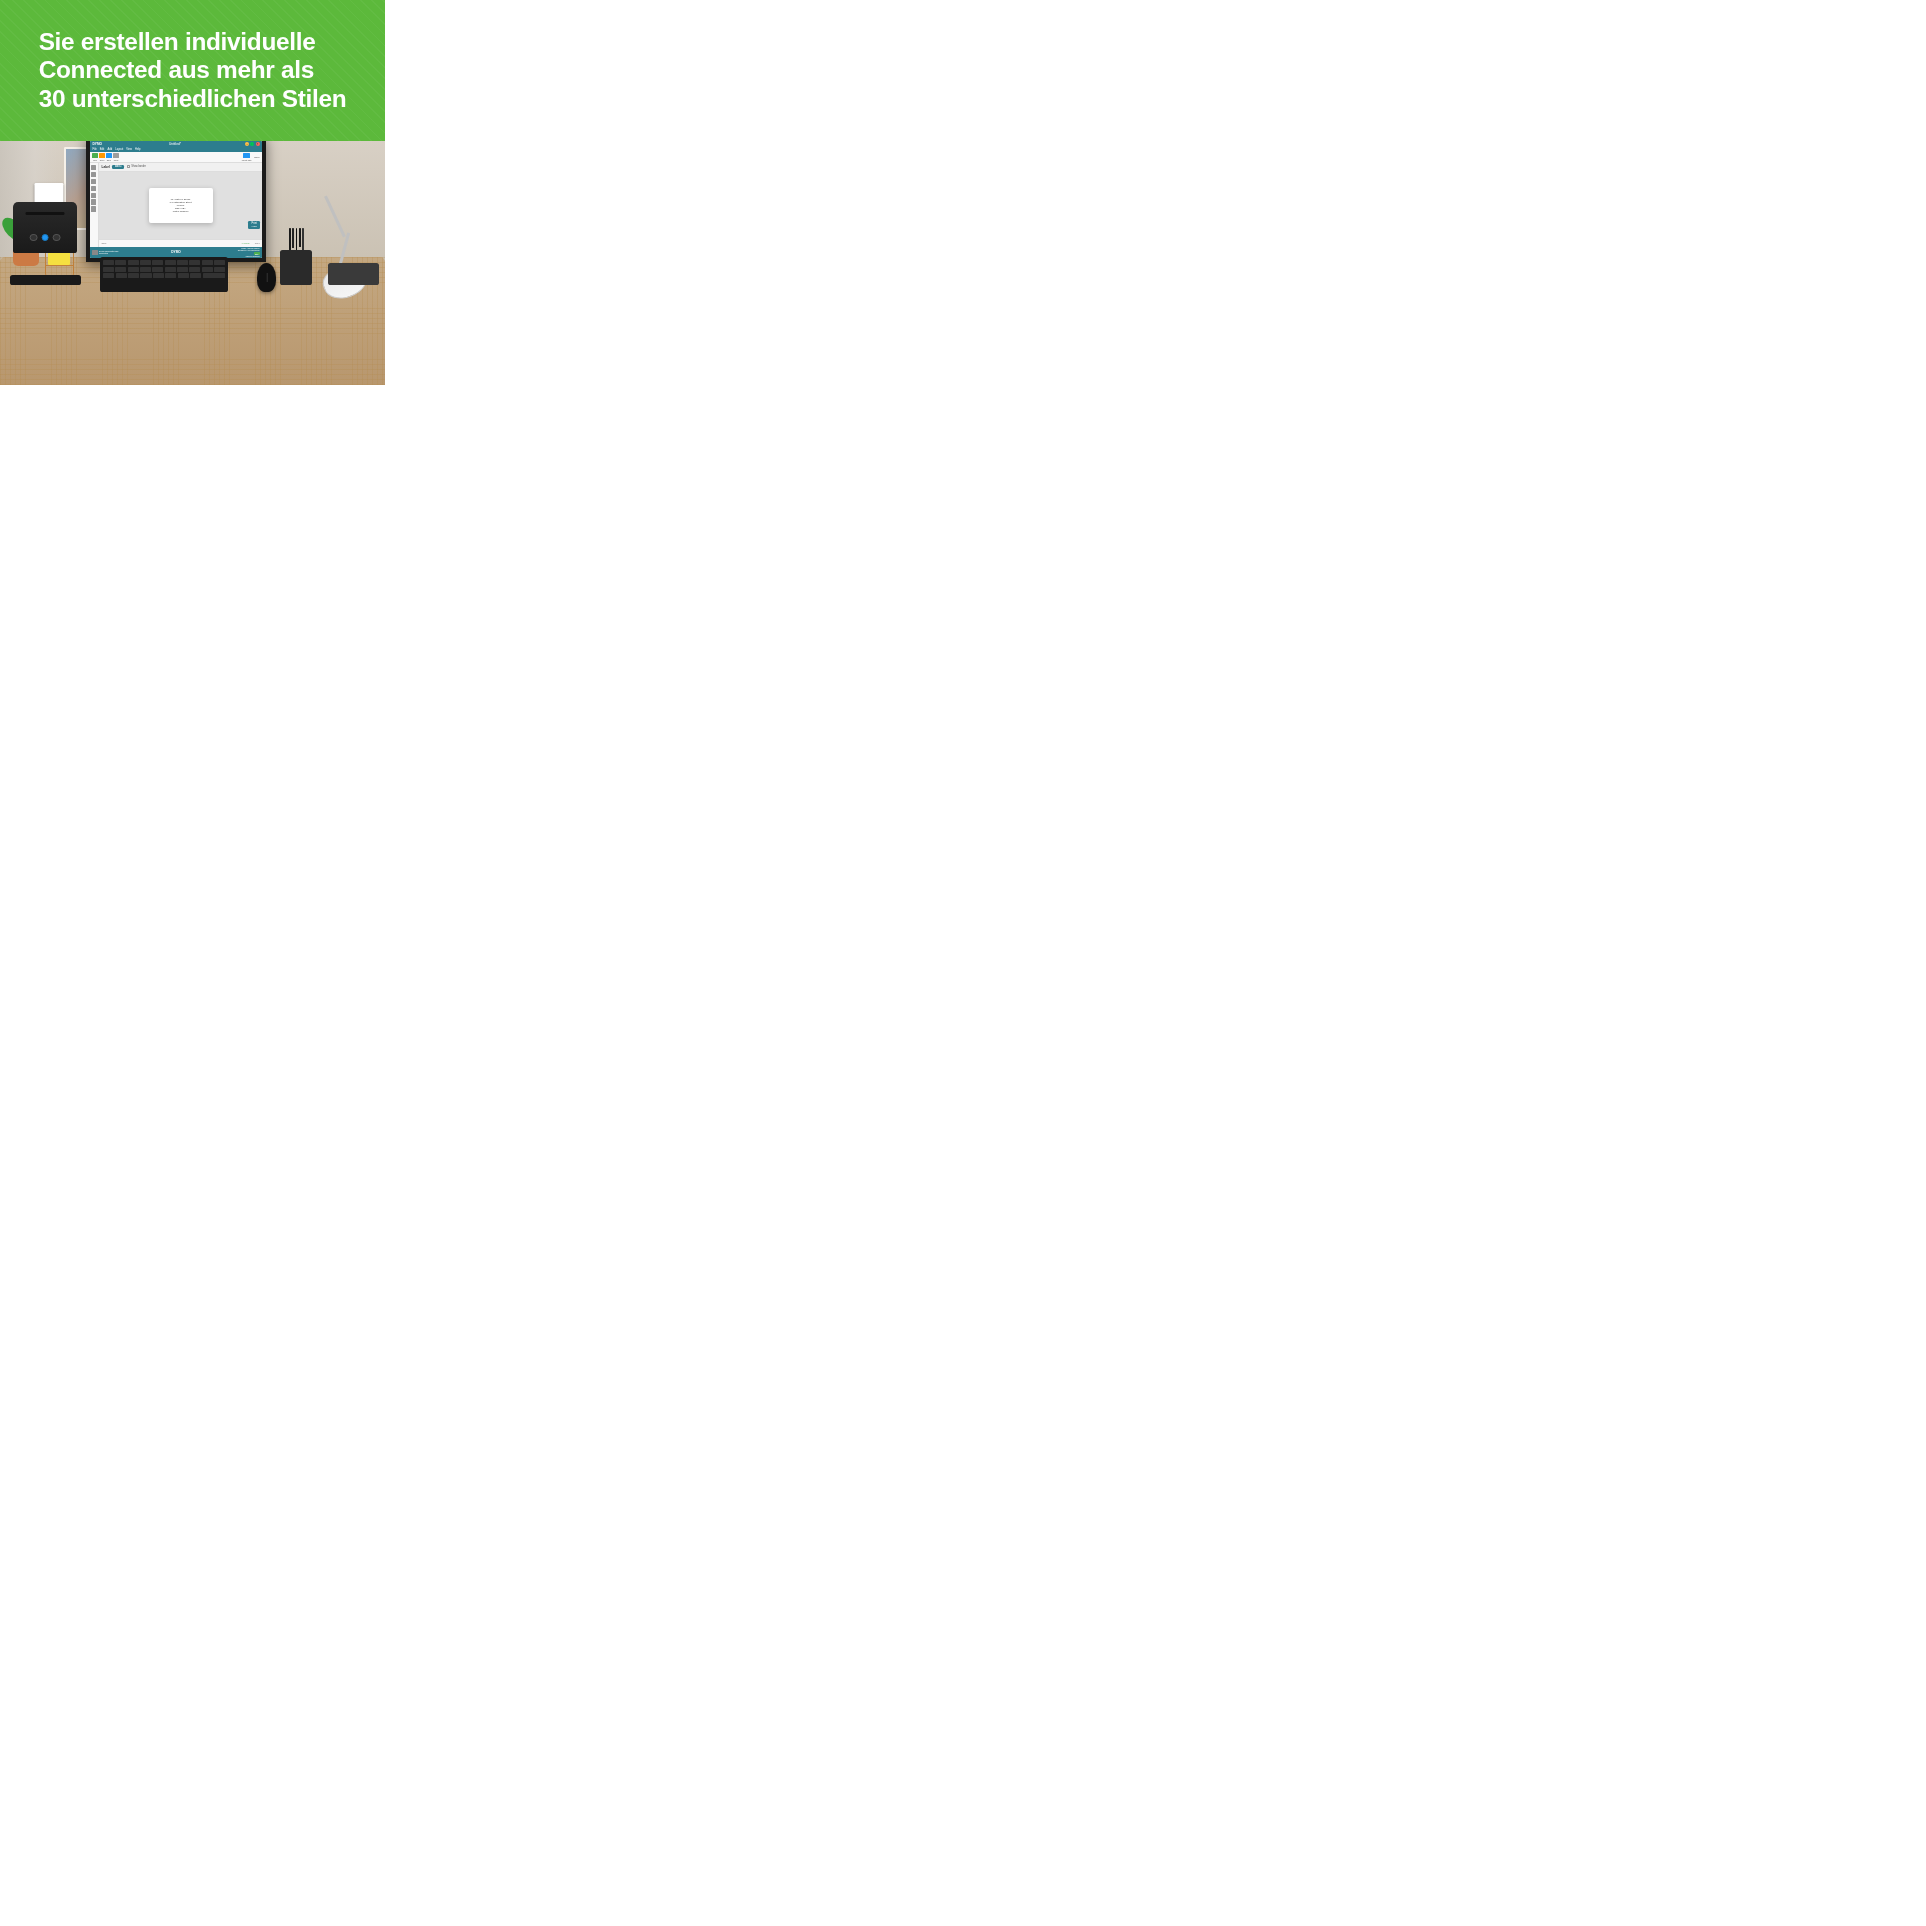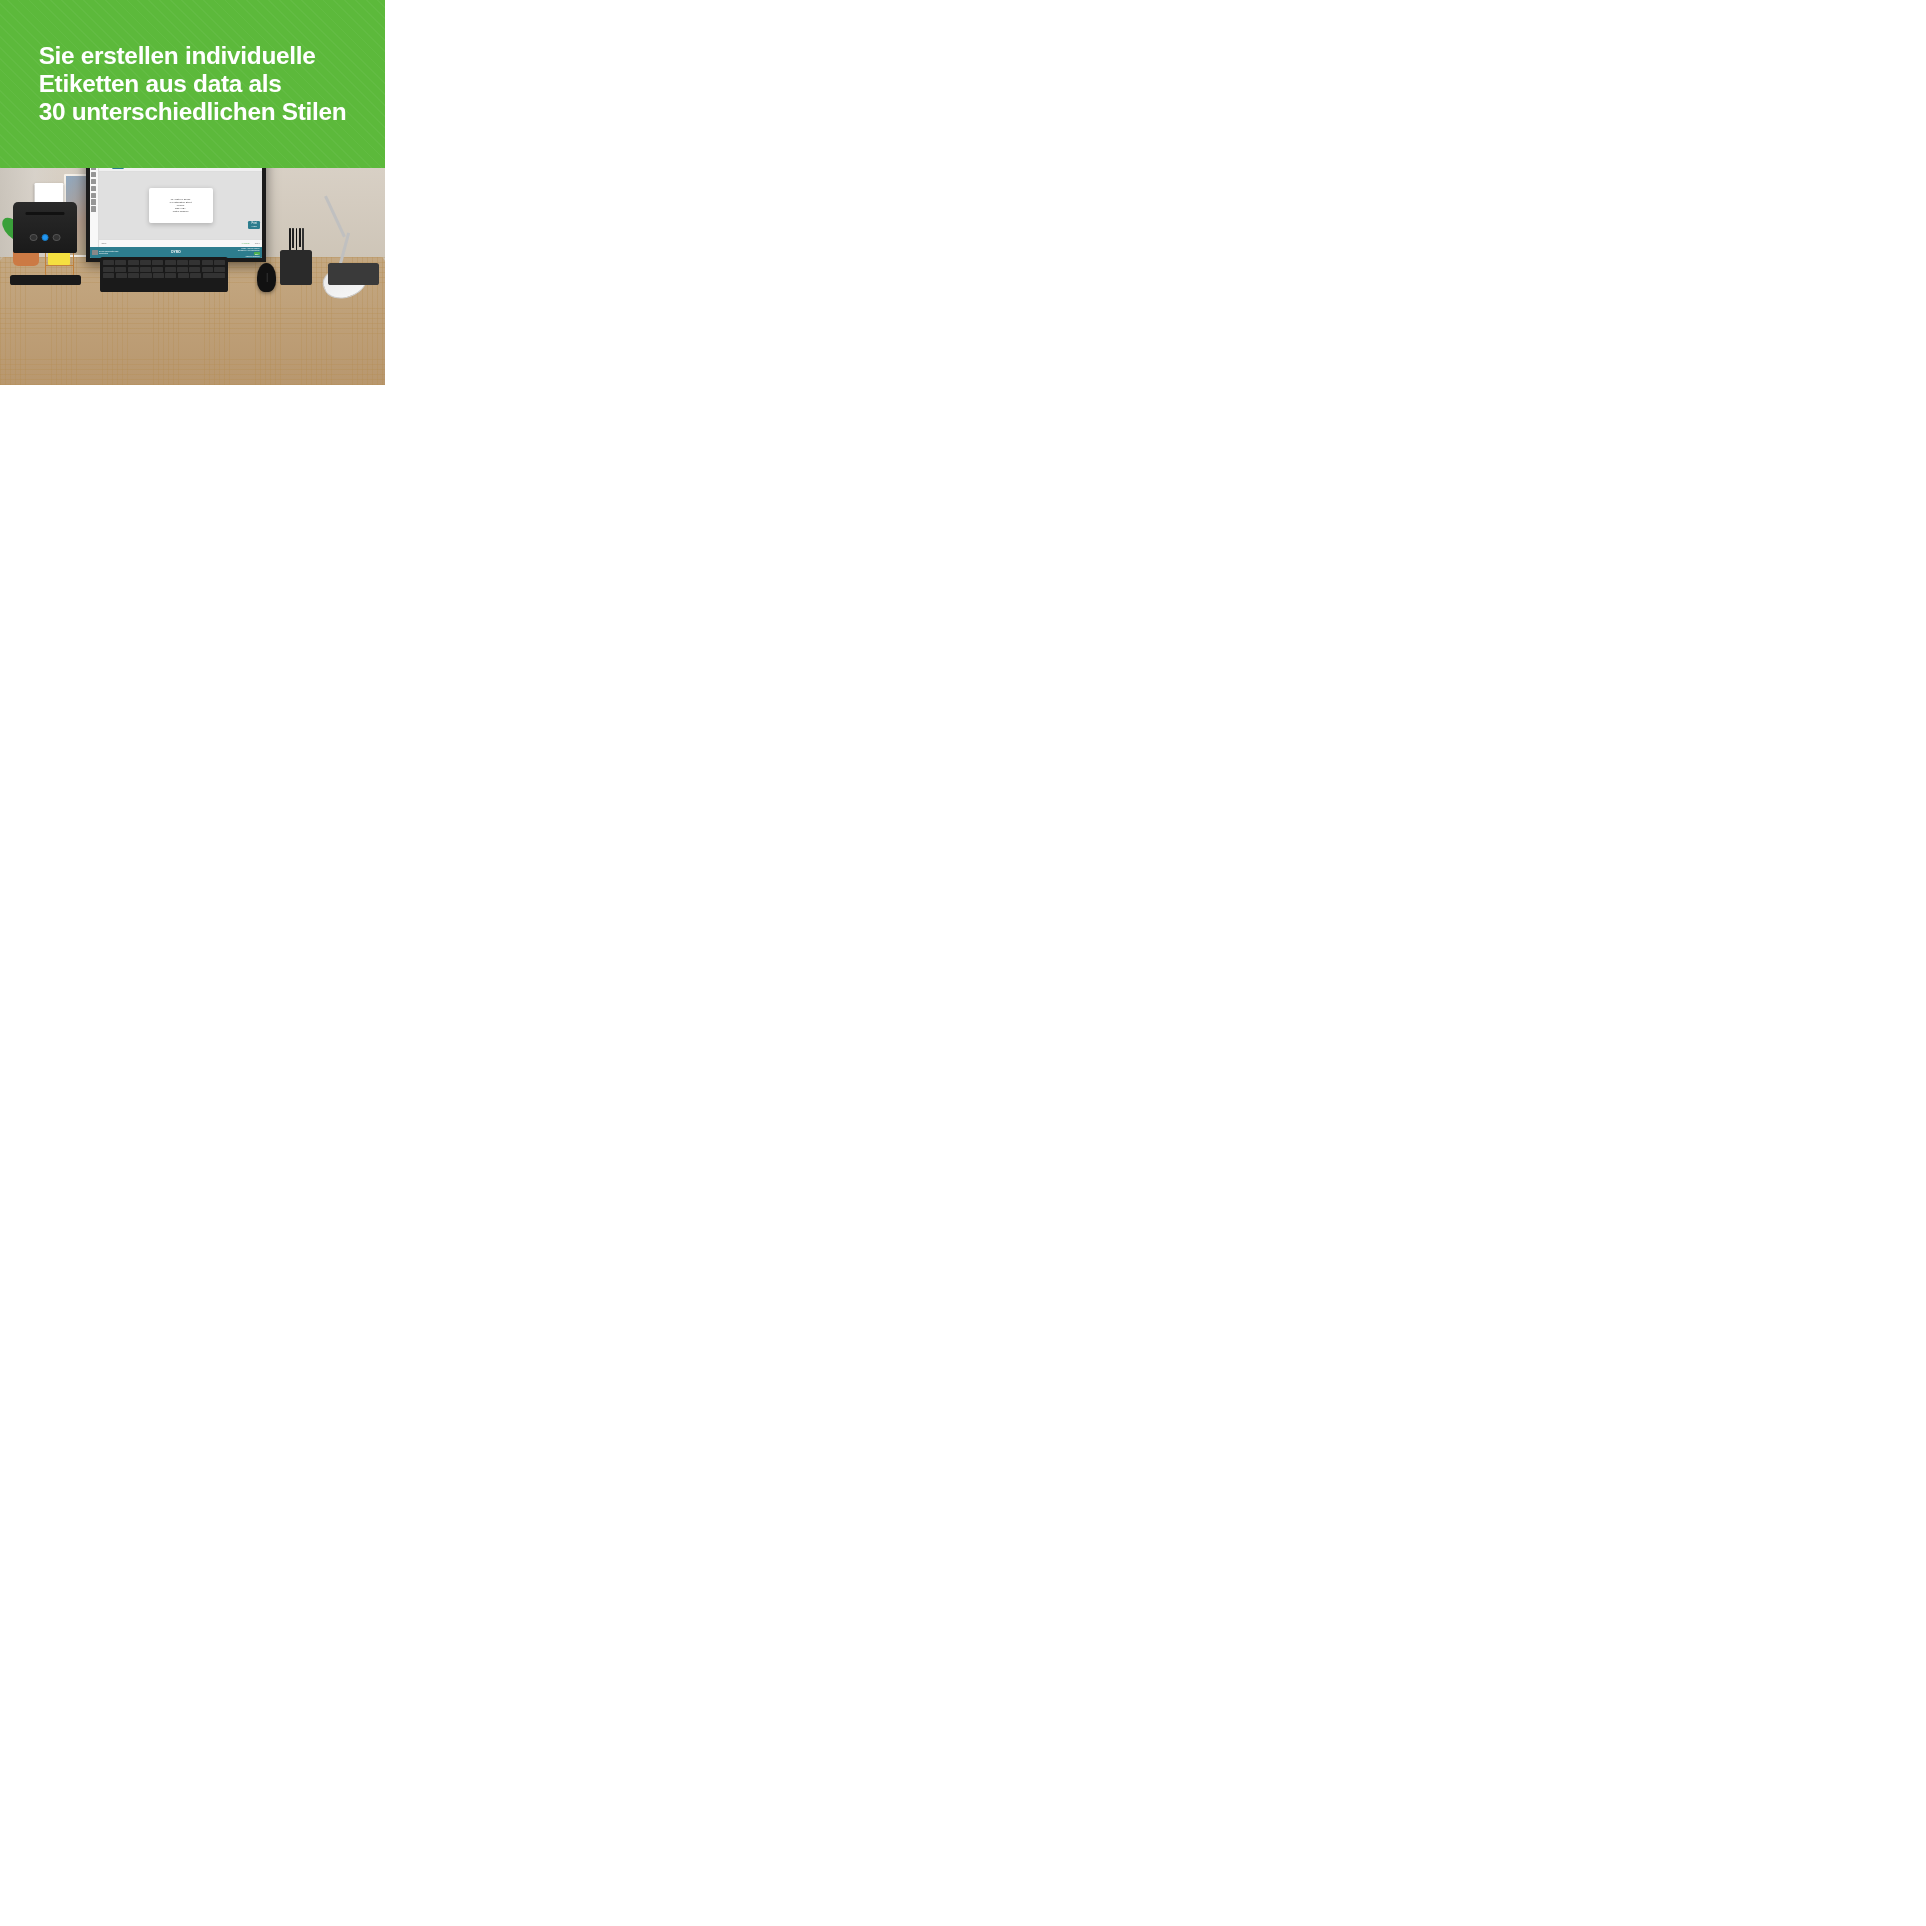--- a/index.html
+++ b/index.html
@@ -15,21 +15,21 @@
       width: 385px;
       height: 385px;
       display: flex;
       flex-direction: column;
     }
 
     
     .top-section {
       background-color: #5cb93b;
       width: 100%;
-      height: 168px;
+      height: 141px;
       position: relative;
       display: flex;
       align-items: center;
       justify-content: center;
       padding: 13px 16px;
       overflow: hidden;
     }
 
     
     .top-section::before {
@@ -831,21 +831,21 @@
     }
   </style>
 </head>
 <body>
 
 <div class="container">
 
   <div class="top-section">
     <div class="headline">
       <span>Sie erstellen individuelle</span><br>
-      <span>Etiketten aus data als</span><br>
+      <span>Connected aus mehr als</span><br>
       <span>30 unterschiedlichen Stilen</span>
     </div>
   </div>
 
   <div class="bottom-section">
 
     <div class="wall"></div>
     <div class="curtain-left"></div>
 
     <div class="painting"></div>

